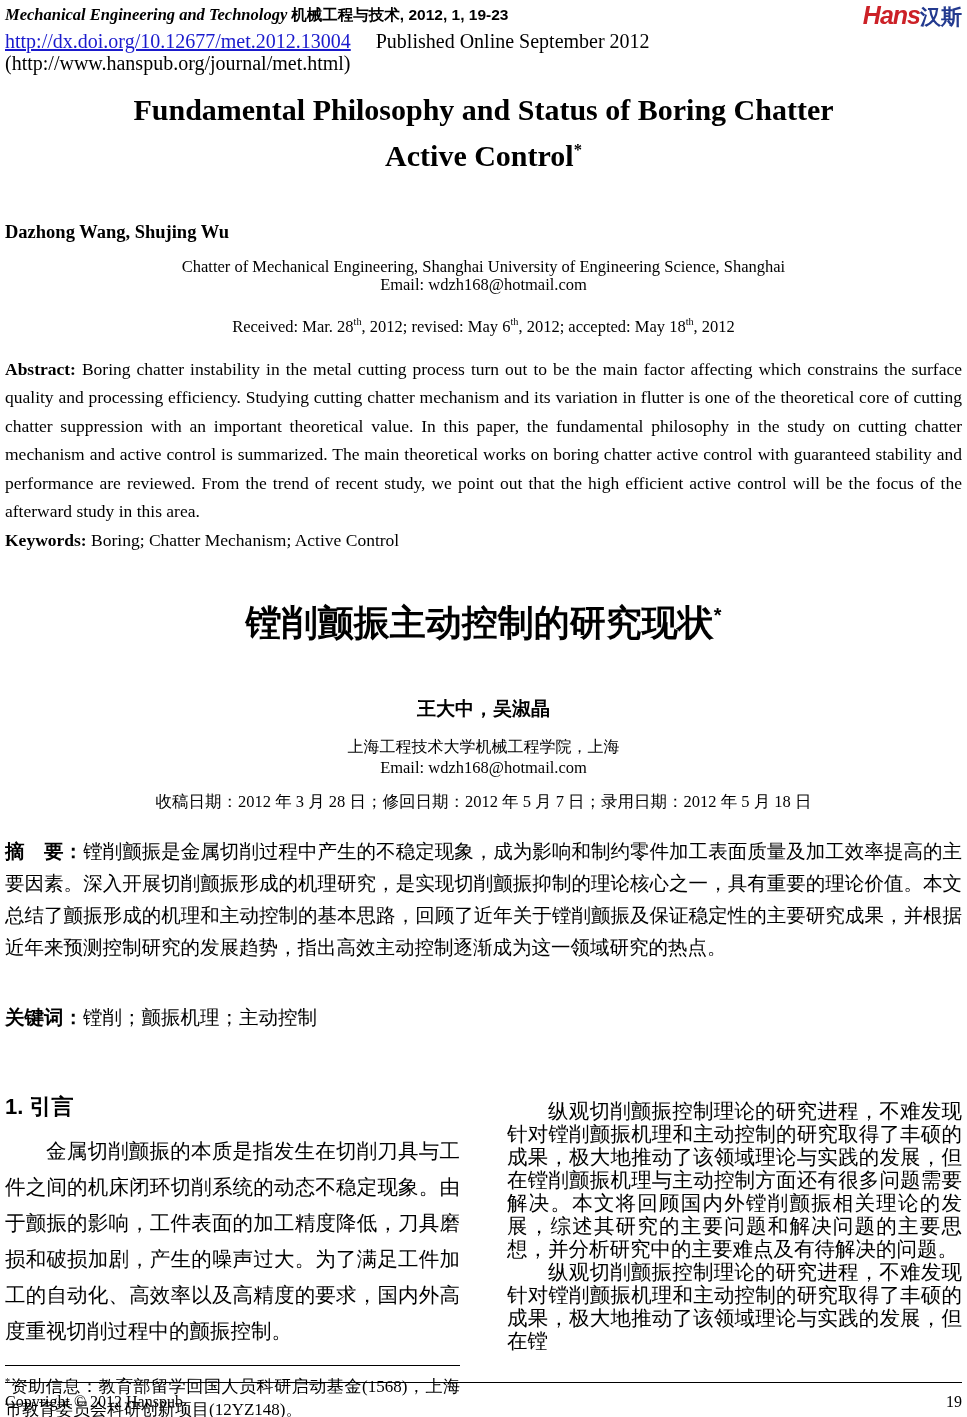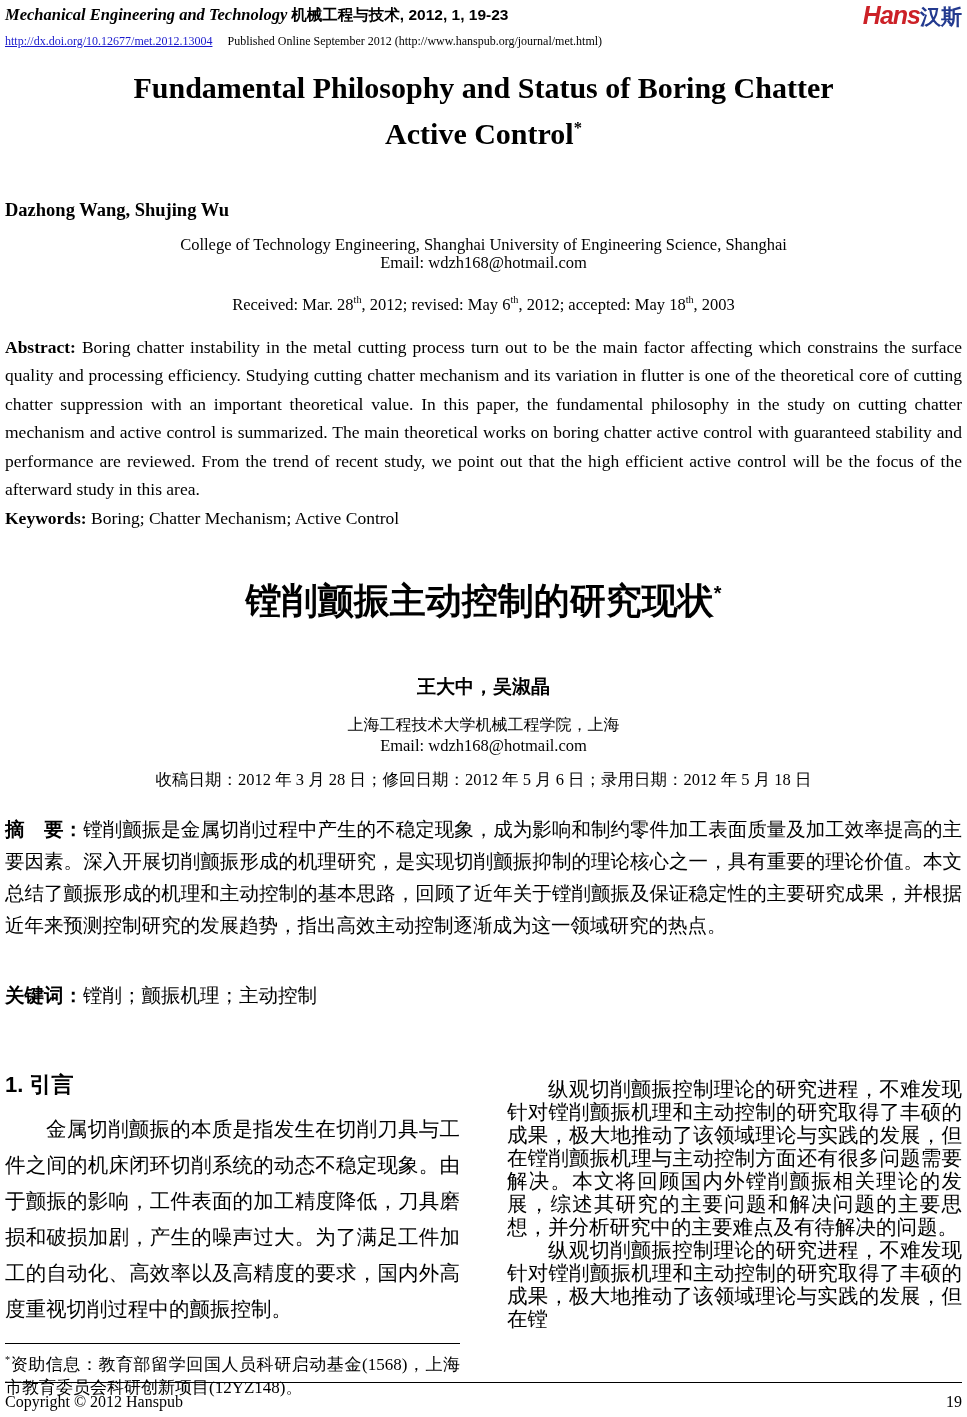--- a/index.html
+++ b/index.html
@@ -13,21 +13,21 @@
     padding: 4px 5px 0 5px;
   }
   
   .hdr-row { display: flex; justify-content: space-between; align-items: flex-start; line-height: 22px; }
   .hdr-left { font-size: 16.5px; white-space: nowrap; }
   .jrnl-en { font-style: italic; font-weight: bold; }
   .jrnl-zh { font-weight: bold; font-family: "Liberation Sans", "DejaVu Sans", sans-serif; font-size: 15.5px; }
   .logo { font-family: "Liberation Sans", "DejaVu Sans", sans-serif; white-space: nowrap; }
   .logo-hans { font-weight: bold; font-style: italic; font-size: 25px; letter-spacing: -1px; }
   .logo-zh { font-weight: bold; font-size: 21px; }
-  .hdr-line2 { font-size: 12px; line-height: 22px; }
+  .hdr-line2 { font-size: 20px; line-height: 22px; }
   .doi { text-decoration: underline; }
   
   .title-en {
     margin-top: 16px; text-align: center;
     font-size: 30px; font-weight: bold; line-height: 40px;
   }
   .title-en sup, .title-zh sup { font-size: 0.55em; vertical-align: super; }
   .authors-en { margin-top: 45px; text-align: left; font-size: 18.5px; font-weight: bold; line-height: 23px; }
   .affil-en { margin-top: 14px; text-align: center; font-size: 16.5px; line-height: 18px; }
   .email-en { text-align: center; font-size: 16.5px; line-height: 18px; }
@@ -90,45 +90,45 @@
   <span>Published Online September 2012 (http://www.hanspub.org/journal/met.html)</span>
 </div>
 
 <div class="title-en">
   <span>Fundamental Philosophy and Status of Boring Chatter</span><br>
   <span>Active Control</span><sup>*</sup>
 </div>
 
 <div class="authors-en">Dazhong Wang, Shujing Wu</div>
 
-<div class="affil-en">College of Technology Engineering, Shanghai University of Engineering Science, Shanghai</div>
+<div class="affil-en">Chatter of Mechanical Engineering, Shanghai University of Engineering Science, Shanghai</div>
 <div class="email-en">Email: wdzh168@hotmail.com</div>
 
 <div class="received">
-  <span>Received: Mar. 28</span><sup>th</sup><span>, 2012; revised: May 6</span><sup>th</sup><span>, 2012; accepted: May 18</span><sup>th</sup><span>, 2003</span>
+  <span>Received: Mar. 28</span><sup>th</sup><span>, 2012; revised: May 6</span><sup>th</sup><span>, 2012; accepted: May 18</span><sup>th</sup><span>, 2012</span>
 </div>
 
 <div class="abstract-en">
   <b>Abstract:</b><span> Boring chatter instability in the metal cutting process turn out to be the main factor affecting which constrains the surface quality and processing efficiency. Studying cutting chatter mechanism and its variation in flutter is one of the theoretical core of cutting chatter suppression with an important theoretical value. In this paper, the fundamental philosophy in the study on cutting chatter mechanism and active control is summarized. The main theoretical works on boring chatter active control with guaranteed stability and performance are reviewed. From the trend of recent study, we point out that the high efficient active control will be the focus of the afterward study in this area.</span>
 </div>
 
 <div class="keywords-en">
   <b>Keywords:</b><span> Boring; Chatter Mechanism; Active Control</span>
 </div>
 
 <div class="title-zh">
   <span>镗削颤振主动控制的研究现状</span><sup>*</sup>
 </div>
 
 <div class="authors-zh">王大中，吴淑晶</div>
 
 <div class="affil-zh">上海工程技术大学机械工程学院，上海</div>
 <div class="email-zh">Email: wdzh168@hotmail.com</div>
 
-<div class="dates-zh">收稿日期：2012 年 3 月 28 日；修回日期：2012 年 5 月 6 日；录用日期：2012 年 5 月 18 日</div>
+<div class="dates-zh">收稿日期：2012 年 3 月 28 日；修回日期：2012 年 5 月 7 日；录用日期：2012 年 5 月 18 日</div>
 
 <div class="abstract-zh">
   <span class="zh-label">摘　要：</span><span>镗削颤振是金属切削过程中产生的不稳定现象，成为影响和制约零件加工表面质量及加工效率提高的主要因素。深入开展切削颤振形成的机理研究，是实现切削颤振抑制的理论核心之一，具有重要的理论价值。本文总结了颤振形成的机理和主动控制的基本思路，回顾了近年关于镗削颤振及保证稳定性的主要研究成果，并根据近年来预测控制研究的发展趋势，指出高效主动控制逐渐成为这一领域研究的热点。</span>
 </div>
 
 <div class="keywords-zh">
   <span class="zh-label">关键词：</span><span>镗削；颤振机理；主动控制</span>
 </div>
 
 <div class="columns">

